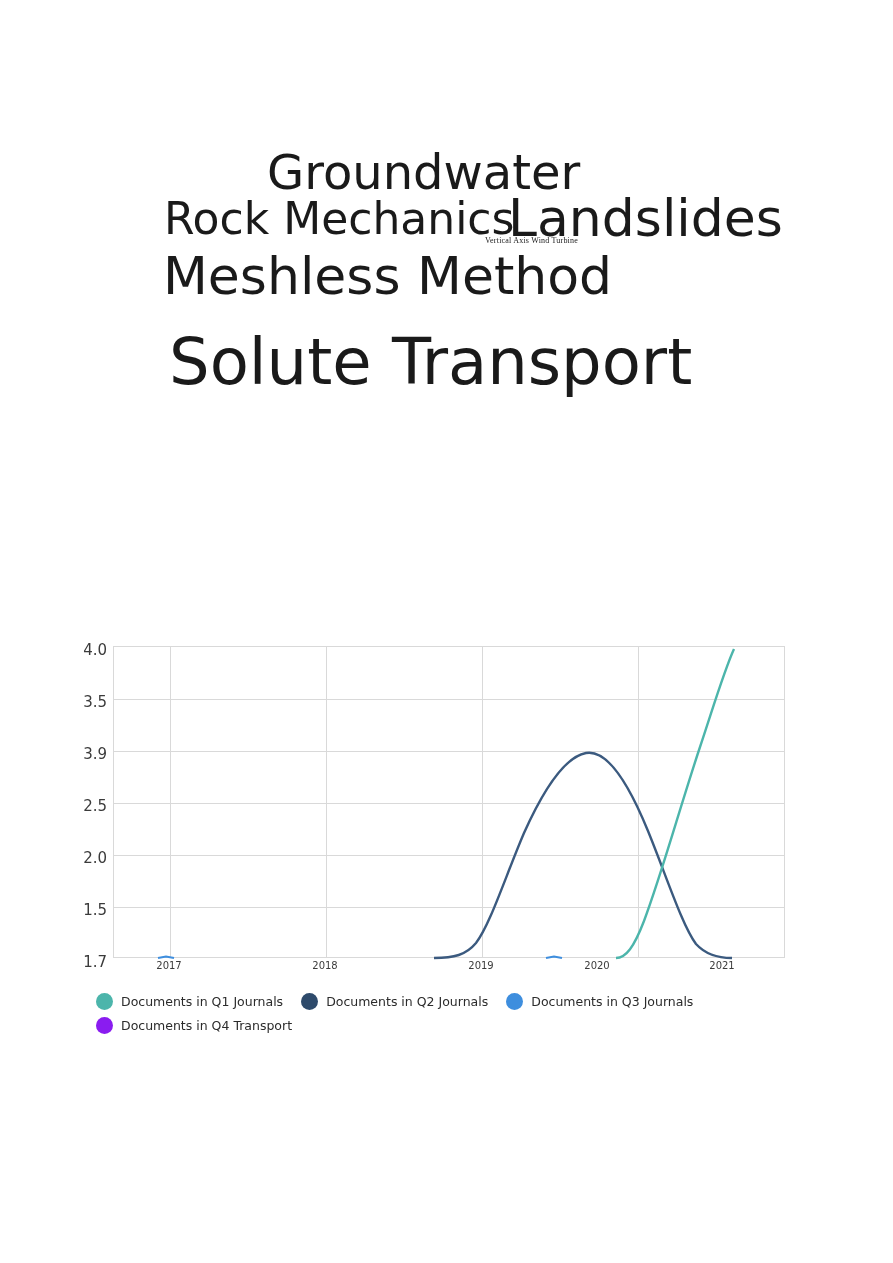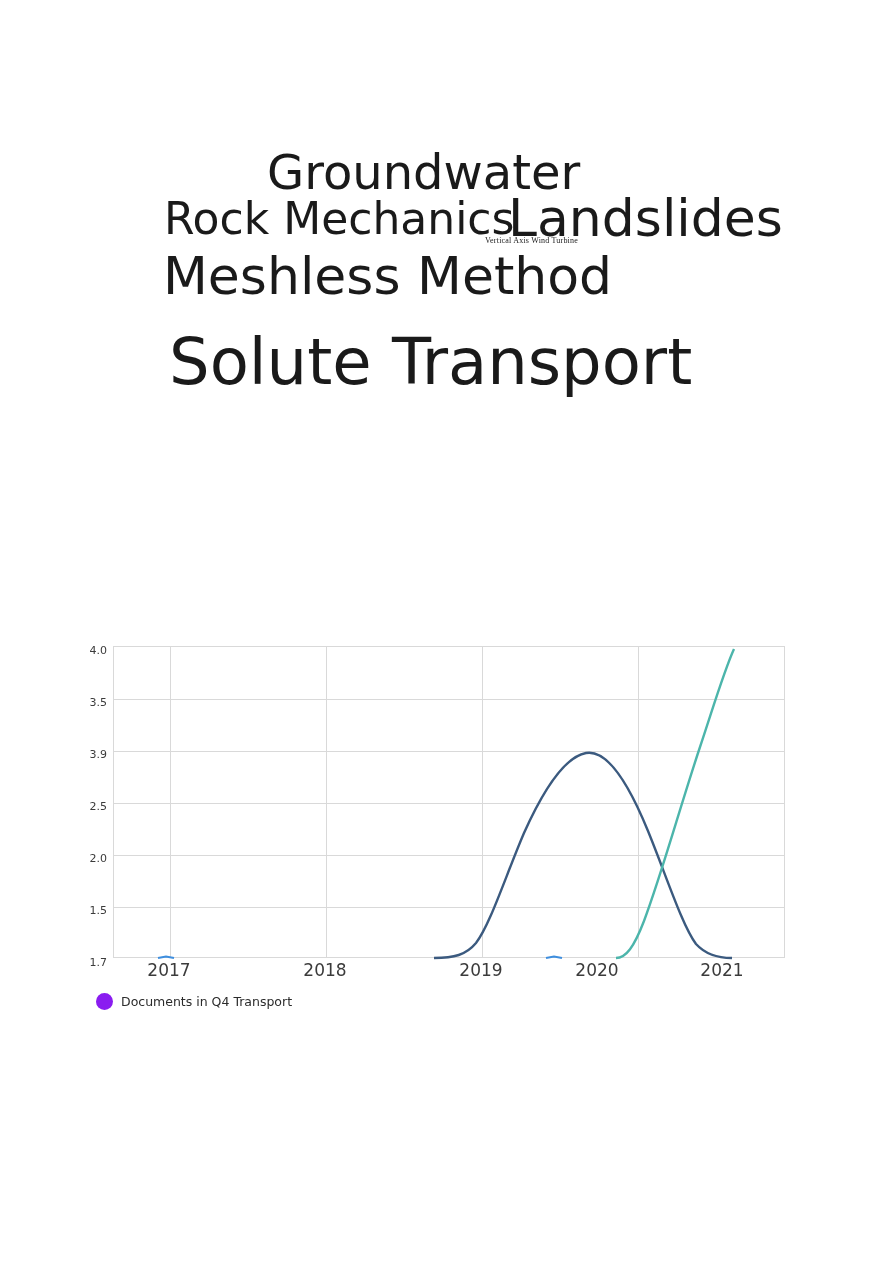--- a/index.html
+++ b/index.html
@@ -94,30 +94,30 @@
     left: 0;
     right: 0;
     height: 1px;
     background: #d9d9d9;
   }
   .ytick-label {
     position: absolute;
     right: 786px;
     width: 40px;
     text-align: right;
-    font-size: 11px;
+    font-size: 15px;
     color: #3b3b3b;
     transform: translateY(-50%);
   }
   .xtick-label {
     position: absolute;
     top: 330px;
     width: 80px;
     text-align: center;
-    font-size: 17px;
+    font-size: 10px;
     color: #3b3b3b;
   }
   #series-svg {
     position: absolute;
     left: 0;
     top: 0;
     width: 672px;
     height: 312px;
     overflow: visible;
   }
@@ -211,18 +211,32 @@
 
   <div class="xtick-label" style="left:129px;">2017</div>
   <div class="xtick-label" style="left:285px;">2018</div>
   <div class="xtick-label" style="left:441px;">2019</div>
   <div class="xtick-label" style="left:557px;">2020</div>
   <div class="xtick-label" style="left:682px;">2021</div>
 
   <div id="legend">
     <div class="legend-row">
       <div class="legend-item">
+        <span class="legend-dot" id="dot-q1" style="background: rgb(76, 181, 171);"></span>
+        <span class="legend-label">Documents in Q1 Journals</span>
+      </div>
+      <div class="legend-item">
+        <span class="legend-dot" id="dot-q2" style="background: rgb(46, 74, 107);"></span>
+        <span class="legend-label">Documents in Q2 Journals</span>
+      </div>
+      <div class="legend-item">
+        <span class="legend-dot" id="dot-q3" style="background: rgb(62, 142, 222);"></span>
+        <span class="legend-label">Documents in Q3 Journals</span>
+      </div>
+    </div>
+    <div class="legend-row">
+      <div class="legend-item">
         <span class="legend-dot" id="dot-q4" style="background: rgb(138, 28, 240);"></span>
         <span class="legend-label">Documents in Q4 Transport</span>
       </div>
     </div>
   </div>
 </div>
 
 </body></html>

